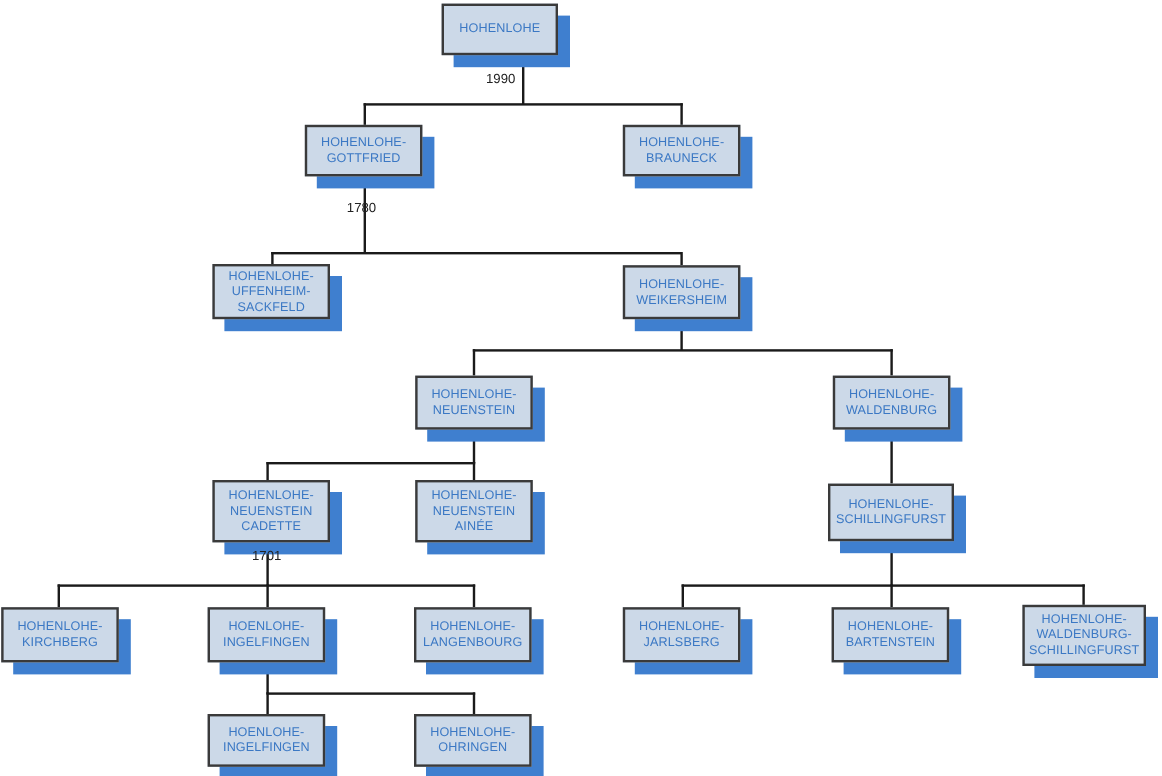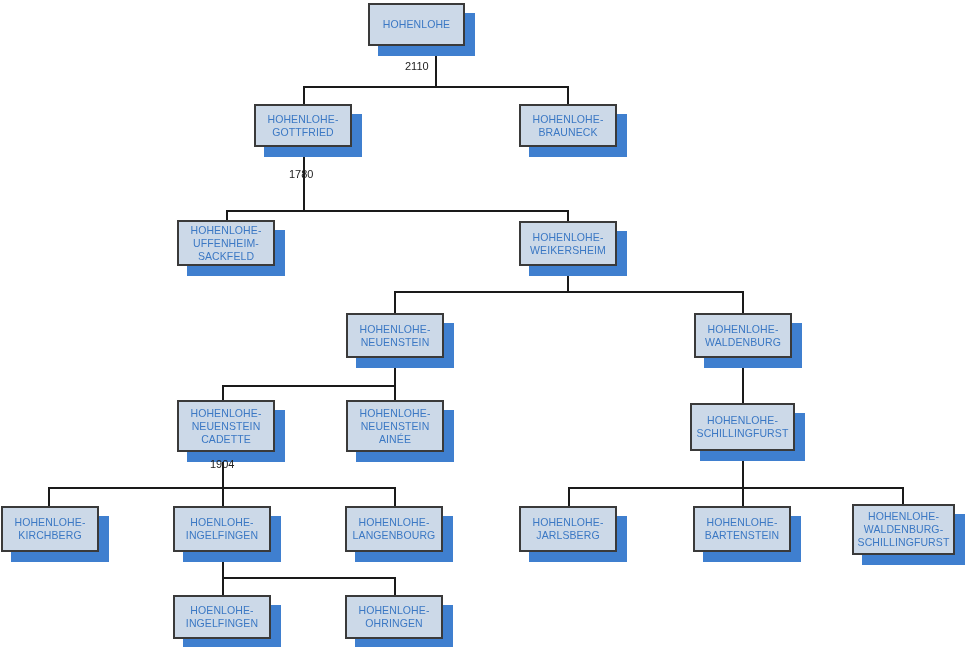--- a/index.html
+++ b/index.html
@@ -254,17 +254,17 @@
   </div>
 
   <div class="node" style="left:345px; top:595px; width:98px; height:44px;">
     <div class="shadow"></div>
     <div class="box">
       <span class="label">HOHENLOHE-
 OHRINGEN</span>
     </div>
   </div>
 
-  <div class="edge-label" style="left:405px; top:60px;">2110</div>
+  <div class="edge-label" style="left:405px; top:60px;">1990</div>
   <div class="edge-label" style="left:289px; top:168px;">1780</div>
-  <div class="edge-label" style="left:210px; top:458px;">1904</div>
+  <div class="edge-label" style="left:210px; top:458px;">1701</div>
 
 </div>
 
 </body></html>

